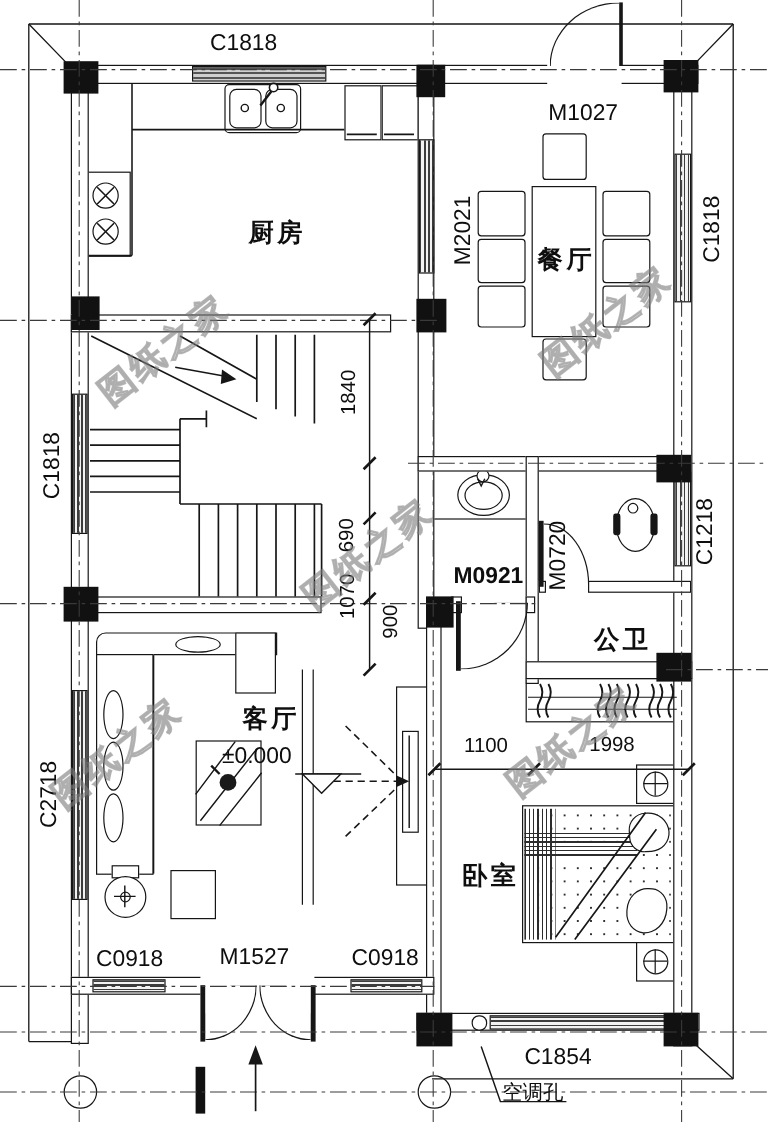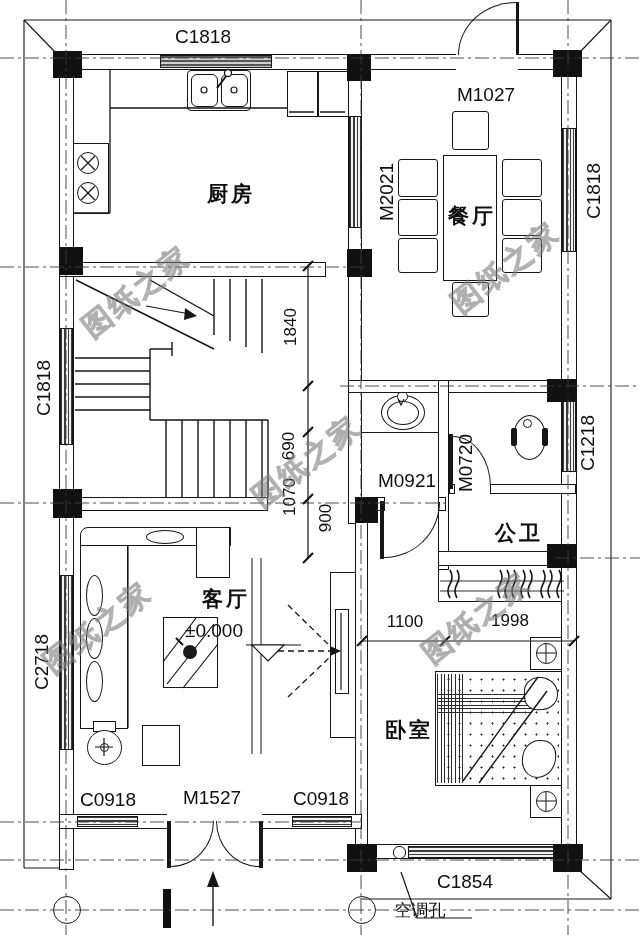--- a/index.html
+++ b/index.html
@@ -240,35 +240,35 @@
   <div class="clab" style="left:486px;top:95px;">M1027</div>
   <div class="clab v" style="left:387px;top:192px;">M2021</div>
   <div class="clab v" style="left:594px;top:191px;">C1818</div>
   <div class="clab room" style="left:231px;top:194px;">厨房</div>
   <div class="clab room" style="left:472px;top:216px;">餐厅</div>
   <div class="clab v" style="left:44px;top:388px;">C1818</div>
   <div class="clab v dim" style="left:291px;top:327px;">1840</div>
   <div class="clab v dim" style="left:289px;top:446px;">690</div>
   <div class="clab v dim" style="left:290px;top:497px;">1070</div>
   <div class="clab v dim" style="left:326px;top:518px;">900</div>
-  <div class="clab" style="left:407px;top:481px;">M0921</div>
+  <div class="clab" style="left:407px;top:481px;font-weight:bold;">M0921</div>
   <div class="clab v" style="left:466px;top:463px;">M0720</div>
   <div class="clab v" style="left:588px;top:443px;">C1218</div>
   <div class="clab room" style="left:519px;top:533px;">公卫</div>
   <div class="clab room" style="left:226px;top:599px;">客厅</div>
   <div class="clab" style="left:214px;top:631px;">±0.000</div>
   <div class="clab v" style="left:42px;top:662px;">C2718</div>
   <div class="clab dim" style="left:405px;top:622px;">1100</div>
   <div class="clab dim" style="left:510px;top:621px;">1998</div>
   <div class="clab room" style="left:409px;top:730px;">卧室</div>
   <div class="clab" style="left:108px;top:800px;">C0918</div>
   <div class="clab" style="left:212px;top:798px;">M1527</div>
   <div class="clab" style="left:321px;top:799px;">C0918</div>
   <div class="clab" style="left:465px;top:882px;">C1854</div>
-  <div class="clab small" style="left:420px;top:910px;">空调孔</div>
+  <div class="clab small" style="left:444px;top:910px;">空调孔</div>
 
   <div class="wm" style="left:137px;top:292px;">图纸之家</div>
   <div class="wm" style="left:506px;top:268px;">图纸之家</div>
   <div class="wm" style="left:307px;top:462px;">图纸之家</div>
   <div class="wm" style="left:98px;top:628px;">图纸之家</div>
   <div class="wm" style="left:477px;top:618px;">图纸之家</div>
 
 </div>
 
 </body></html>

